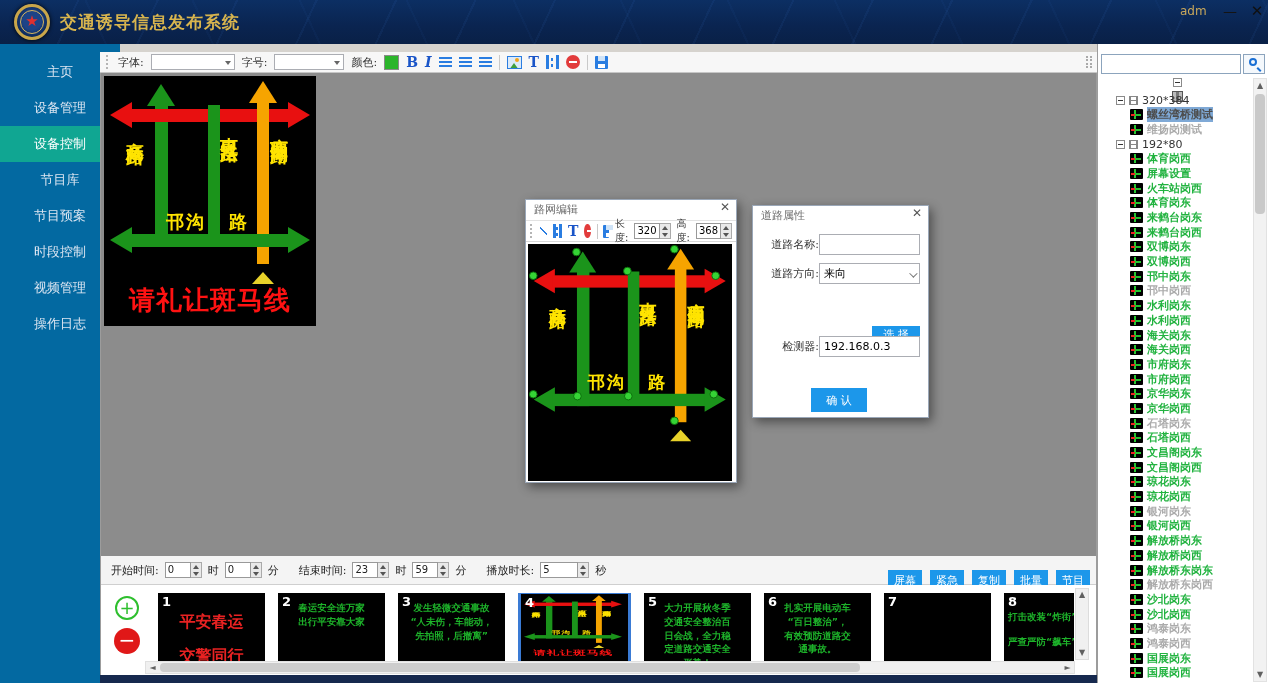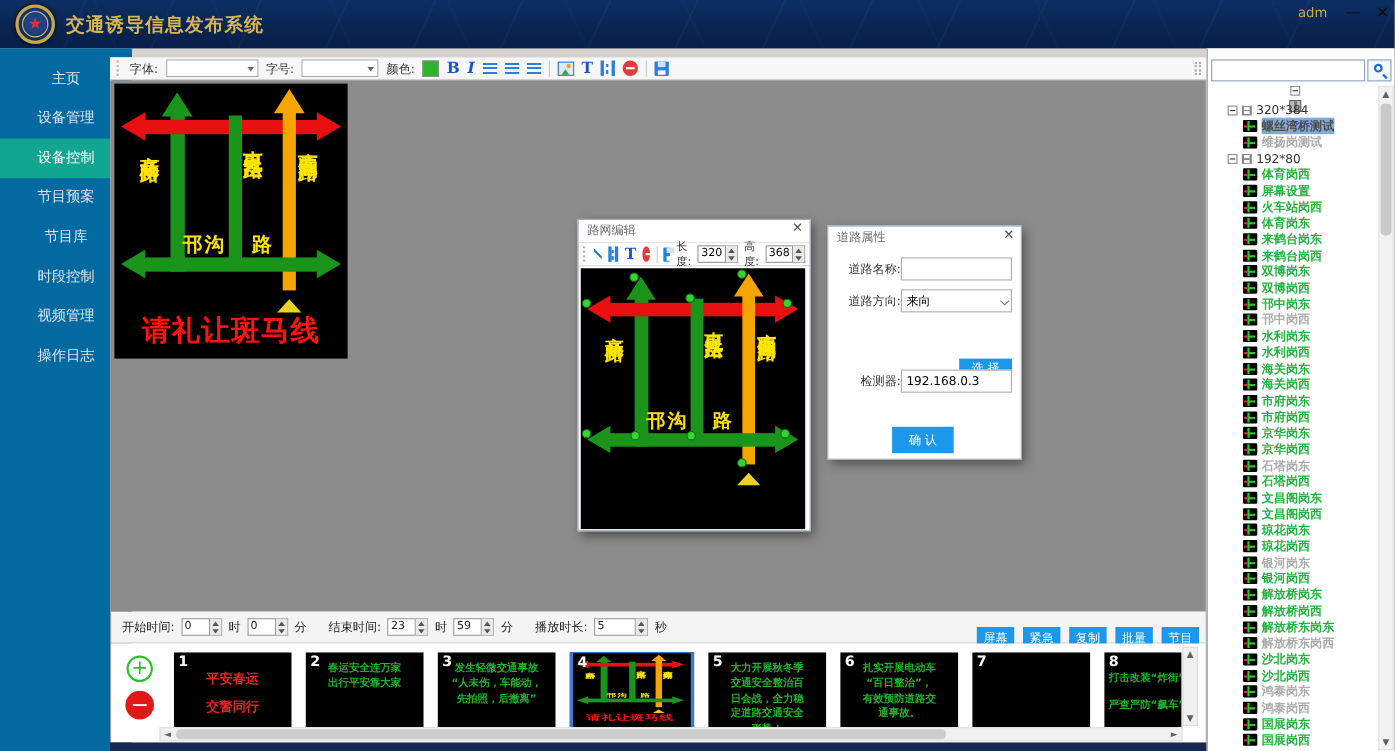--- a/index.html
+++ b/index.html
@@ -119,21 +119,21 @@
   .addbtn{position:absolute;left:14px;top:11px;width:24px;height:24px;border:2px solid #2ebf2e;border-radius:50%;color:#2ebf2e;
     font-size:18px;line-height:20px;text-align:center;cursor:pointer;}
   .addbtn::before{content:"+";}
   .delbtn{position:absolute;left:13px;top:43px;width:26px;height:26px;background:#e01818;border-radius:50%;color:#fff;
     font-size:20px;line-height:24px;text-align:center;cursor:pointer;}
   .delbtn::before{content:"−";}
   .thumbs{position:absolute;left:57px;top:8px;width:916px;height:76px;display:flex;gap:13px;overflow:hidden;align-items:flex-start;}
   .thumb{position:relative;flex:0 0 107px;width:107px;height:68px;background:#000;overflow:hidden;cursor:pointer;}
   .thumb .num{position:absolute;left:4px;top:1px;color:#fff;font-size:13px;font-weight:bold;z-index:3;}
   .thumb .tt{position:absolute;left:0;top:8px;width:100%;text-align:center;white-space:pre-line;font-weight:bold;}
-  .tt.red{color:#e82222;font-size:12px;line-height:2.1;}
+  .tt.red{color:#e82222;font-size:16px;line-height:2.1;}
   .tt.green{color:#1db32a;font-size:9.5px;line-height:1.45;}
   .thumb.t1 .tt{top:12px;}
   .thumb.t7 .tt{top:12px;line-height:2.6;}
   .thumb.t8 .tt{top:12px;line-height:2.6;text-align:left;padding-left:4px;}
   .thumb.sel{flex-basis:113px;width:113px;height:74px;margin-top:-2px;border:3px solid #3a7bd5;}
   .mini-wrap{position:absolute;left:0;top:0;width:107px;height:68px;}
   .mini-wrap .dg{transform:scale(.49,.26);transform-origin:0 0;}
 
   
   .vsb{position:absolute;left:974px;top:3px;width:14px;height:72px;background:#f0f0f0;border:1px solid #dcdcdc;}
@@ -192,22 +192,22 @@
     <div class="app-title">交通诱导信息发布系统</div>
     <div class="hdr-user">adm</div>
     <div class="win-min"></div>
     <div class="win-close"></div>
   </div>
 
   <div class="sidebar">
     <div class="side-item">主页</div>
     <div class="side-item">设备管理</div>
     <div class="side-item active">设备控制</div>
+    <div class="side-item">节目库</div>
     <div class="side-item">节目预案</div>
-    <div class="side-item">节目库</div>
     <div class="side-item">时段控制</div>
     <div class="side-item">视频管理</div>
     <div class="side-item">操作日志</div>
   </div>
 
   <div class="main-border"></div>
 
   <div class="toolbar">
     <span class="grip"></span>
     <span class="tb-label">字体:</span>

